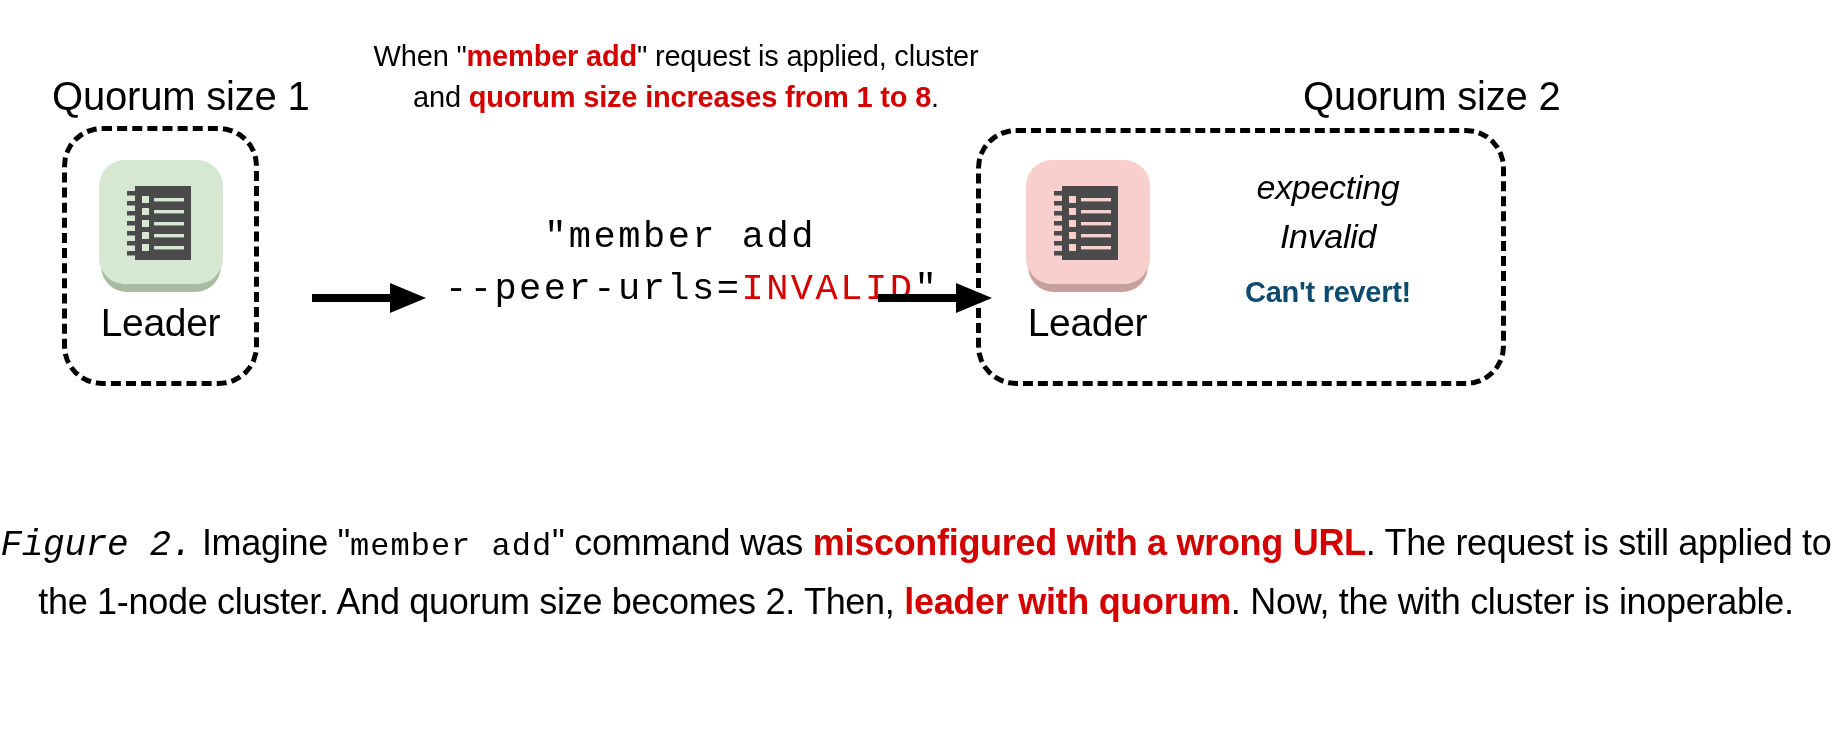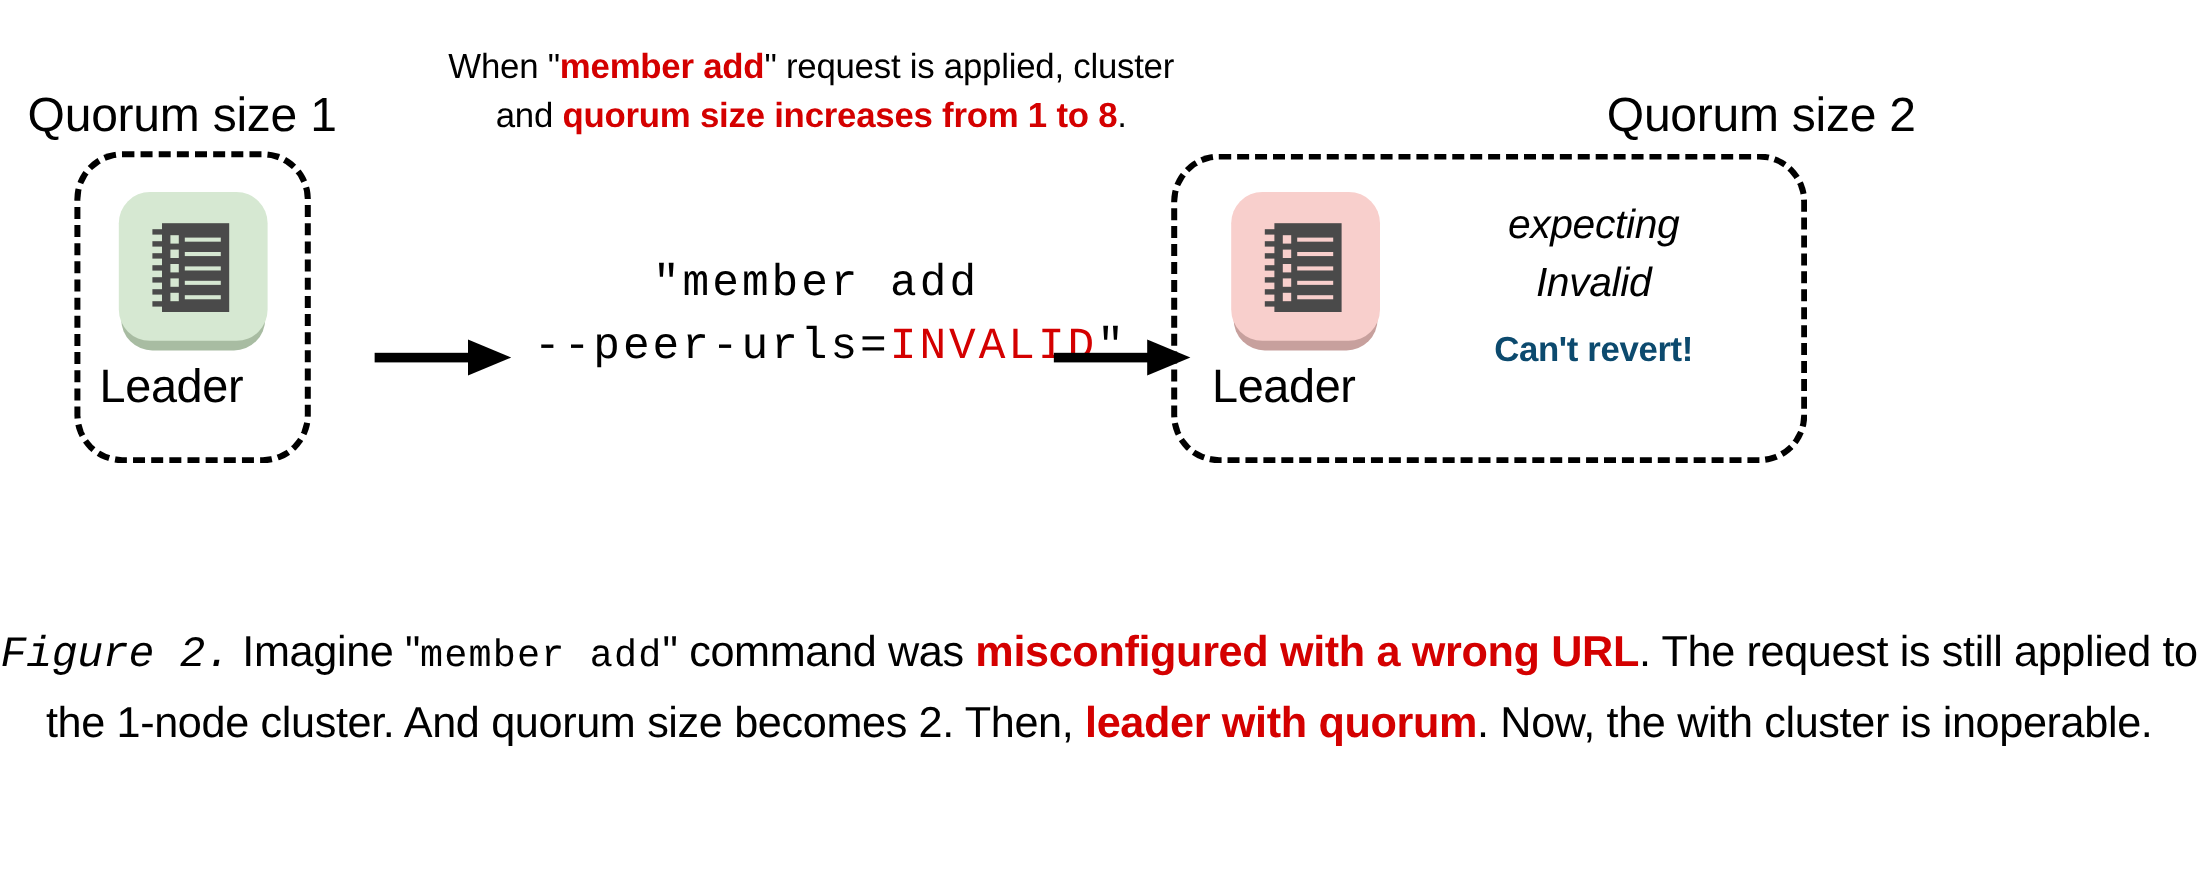--- a/index.html
+++ b/index.html
@@ -24,22 +24,22 @@
   .ital { font-style: italic; font-family: Liberation Mono, monospace; }
   .mono { font-family: "Liberation Mono", "DejaVu Sans Mono", monospace; }
 
   
   .quorum-heading {
     font-size: 40px;
     line-height: 48px;
     white-space: nowrap;
     letter-spacing: -0.2px;
   }
-  #quorum-left  { left: 23px;  top: 72px; }
-  #quorum-right { left: 1303px; top: 72px; margin-left: 36px; }
+  #quorum-left  { left: 52px;  top: 72px; }
+  #quorum-right { left: 1303px; top: 72px; }
 
   
   #top-note {
     left: 372px;
     top: 36px;
     width: 608px;
     text-align: center;
     font-size: 29px;
     line-height: 41px;
     letter-spacing: -0.2px;
@@ -58,21 +58,21 @@
     height: 260px;
   }
   #cluster-right {
     left: 976px;
     top: 128px;
     width: 530px;
     height: 258px;
   }
 
   
-  .node { position: absolute; text-align: left; }
+  .node { position: absolute; text-align: center; }
   #node-left  { left: 83px;  top: 160px; width: 155px; }
   #node-right { left: 1010px; top: 160px; width: 155px; }
 
   .icon-tile {
     position: relative;
     width: 124px;
     height: 124px;
     margin: 0 auto;
     border-radius: 26px;
   }

